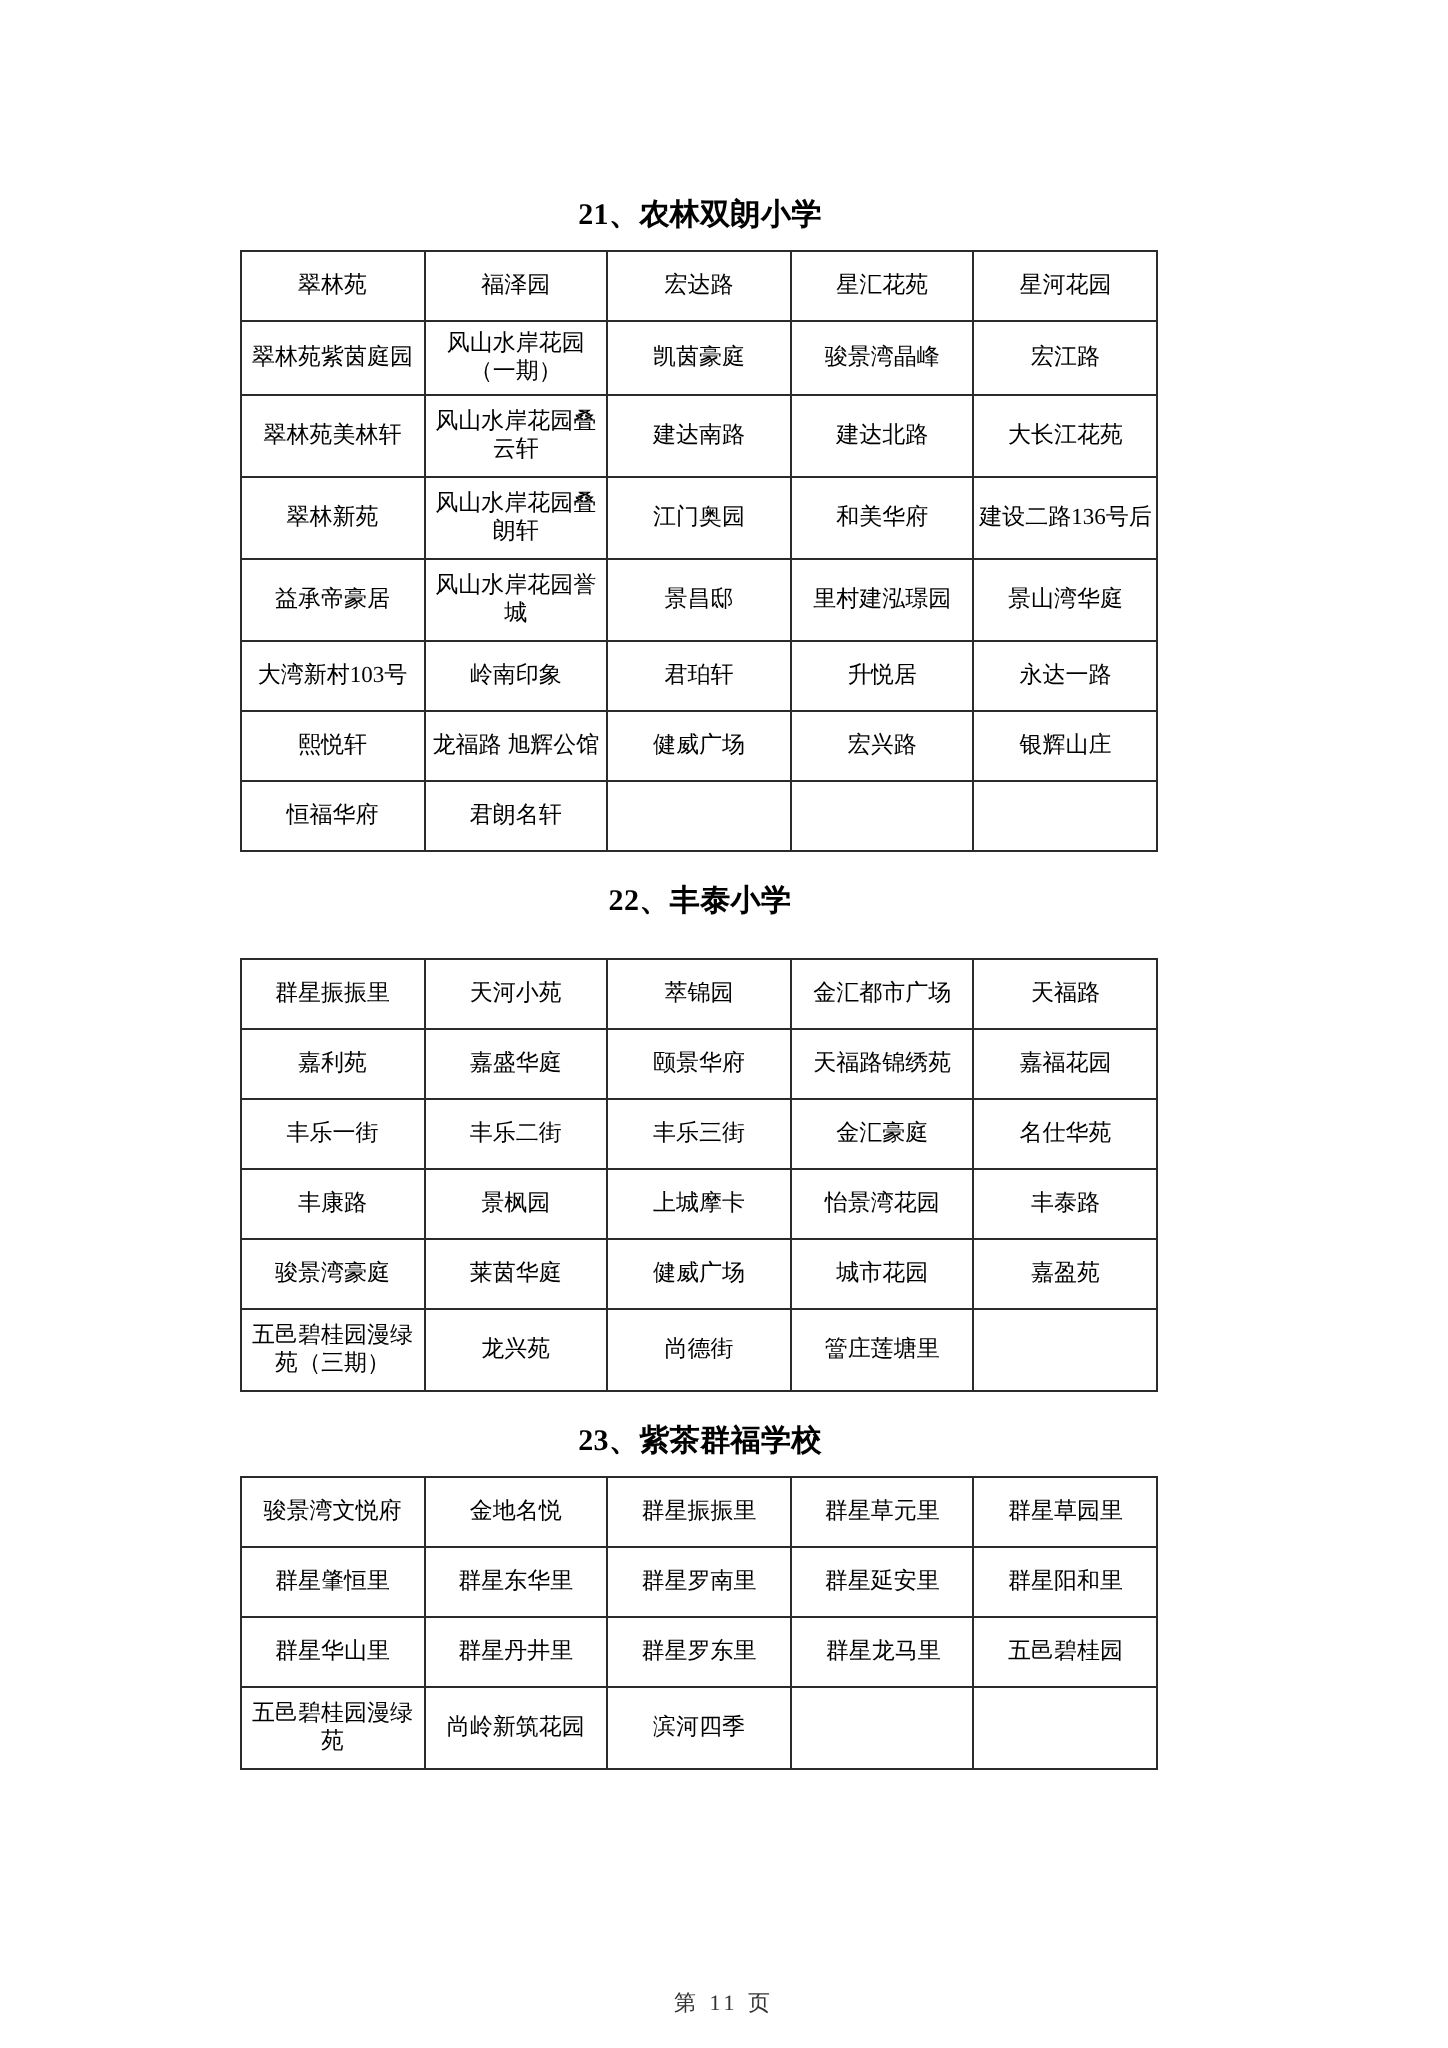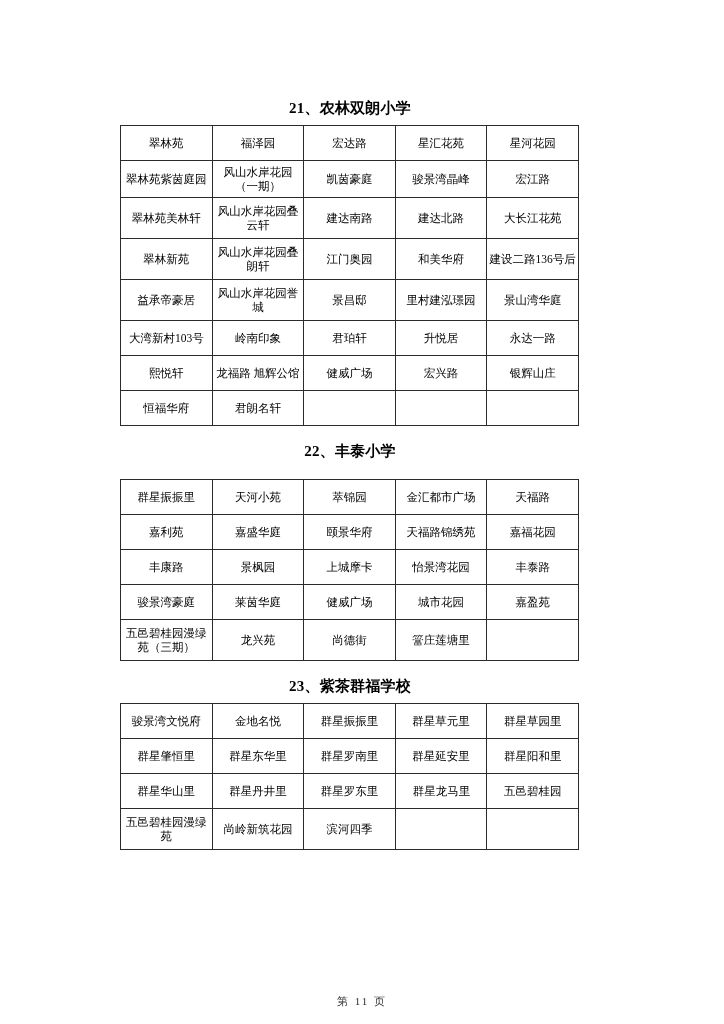--- a/index.html
+++ b/index.html
@@ -169,20 +169,27 @@
               <td>天福路</td>
             </tr>
             <tr>
               <td>嘉利苑</td>
               <td>嘉盛华庭</td>
               <td>颐景华府</td>
               <td>天福路锦绣苑</td>
               <td>嘉福花园</td>
             </tr>
             <tr>
+              <td>丰乐一街</td>
+              <td>丰乐二街</td>
+              <td>丰乐三街</td>
+              <td>金汇豪庭</td>
+              <td>名仕华苑</td>
+            </tr>
+            <tr>
               <td>丰康路</td>
               <td>景枫园</td>
               <td>上城摩卡</td>
               <td>怡景湾花园</td>
               <td>丰泰路</td>
             </tr>
             <tr>
               <td>骏景湾豪庭</td>
               <td>莱茵华庭</td>
               <td>健威广场</td>

